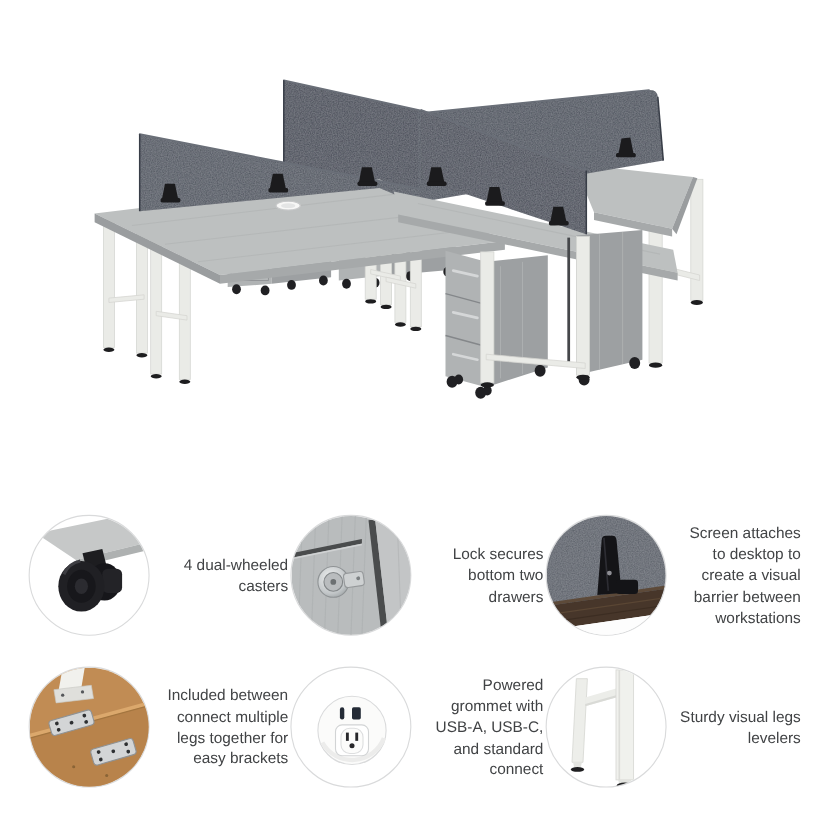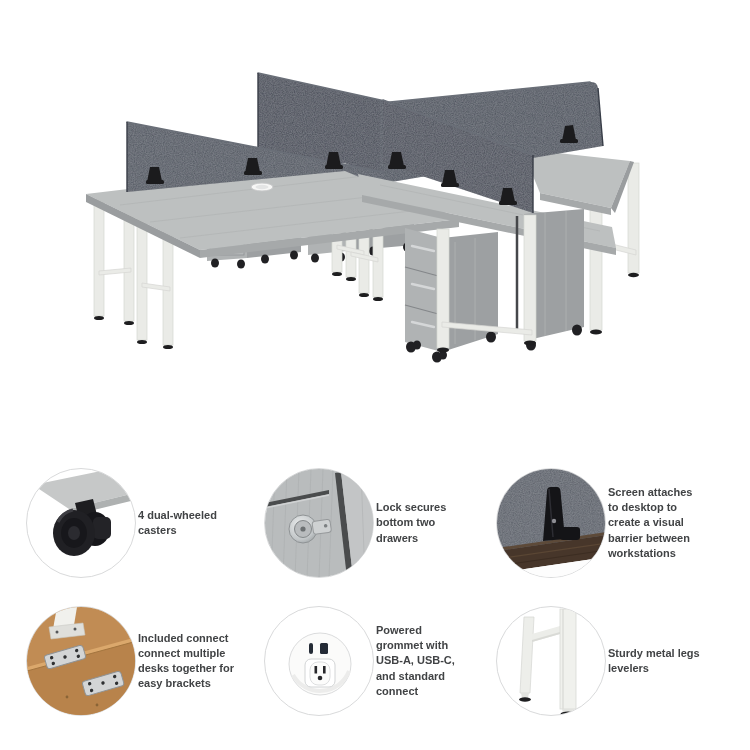--- a/index.html
+++ b/index.html
@@ -26,22 +26,22 @@
   .gapline{stroke:#45474a;stroke-width:2.5;}
   .grommet{fill:#f7f7f6;stroke:#c7c8c9;stroke-width:1;}
   
   .features{position:absolute;left:26px;top:467px;width:704px;display:grid;
             grid-template-columns:238px 232px 234px;row-gap:26px;}
   .feature{display:flex;align-items:center;height:112px;}
   .icon-circle{flex:0 0 110px;width:110px;height:110px;margin:0;border-radius:50%;
                border:1px solid var(--circle-border,#d9dadb);overflow:hidden;background:#fff;
                box-sizing:border-box;}
   .icon-circle svg{display:block;}
-  .caption{flex:1;text-align:left;color:var(--text,#414345);font-size:11px;line-height:1.38;
-           padding:0 2px;font-weight:bold;}
+  .caption{flex:1;text-align:right;color:var(--text,#414345);font-size:14px;line-height:1.38;
+           padding:0 2px;}
 </style>
 </head>
 <body>
 
 <div class="stage">
 
   <svg class="product-svg" width="750" height="440" viewBox="0 0 750 440" aria-hidden="true">
     <defs>
       <filter id="felt" x="-5%" y="-5%" width="110%" height="110%">
         <feTurbulence type="fractalNoise" baseFrequency="0.9" numOctaves="2" seed="7" result="t"></feTurbulence>
@@ -313,23 +313,23 @@
               <circle cx="63" cy="80" r="1.7" fill="#2e3032"></circle>
             <circle cx="76" cy="76" r="1.7" fill="#2e3032"></circle>
             <circle cx="89" cy="73" r="1.7" fill="#2e3032"></circle>
               <circle cx="89" cy="80" r="1.7" fill="#2e3032"></circle>
           </g>
           <circle cx="70" cy="98" r="1.4" fill="#8a6436"></circle>
             <circle cx="40" cy="90" r="1.4" fill="#8a6436"></circle>
         </svg>
       </figure>
       <div class="caption">
-        <div>Included connect</div>
+        <div>Included between</div>
         <div>connect multiple</div>
-        <div>desks together for</div>
+        <div>legs together for</div>
         <div>easy brackets</div>
       </div>
     </div>
 
     <div class="feature">
       <figure class="icon-circle">
         <svg width="110" height="110" viewBox="0 0 110 110">
           <circle cx="55" cy="57" r="31" fill="#fbfbfa" stroke="#dadbdc"></circle>
           <path d="M28,68 A31 31 0 0 0 84,64" stroke="#ececeb" stroke-width="4" fill="none"></path>
           <rect x="44" y="36" width="4" height="11" rx="2" fill="#242b36"></rect>
@@ -358,19 +358,19 @@
           <ellipse cx="28" cy="92.5" rx="6" ry="2.2" fill="#1e1e20"></ellipse>
           <polygon points="35,27 63,19 63,27 35,35" fill="#ecede9"></polygon>
           <polygon points="35,33 63,25 63,27 35,35" fill="#d9dad6"></polygon>
           <rect x="63" y="2" width="16" height="100" fill="#f0f1ed" stroke="#d8d9d5" stroke-width="0.8"></rect>
           <line x1="66" y1="2" x2="66" y2="102" stroke="#dcddd9" stroke-width="1.5"></line>
           <polygon points="65,102 77,102 76,106 66,106" fill="#e2e3df"></polygon>
           <ellipse cx="71" cy="107" rx="7.5" ry="2.6" fill="#1e1e20"></ellipse>
         </svg>
       </figure>
       <div class="caption">
-        <div>Sturdy metal legs</div>
+        <div>Sturdy visual legs</div>
         <div>levelers</div>
       </div>
     </div>
 
   </section>
 </div>
 
 </body></html>

